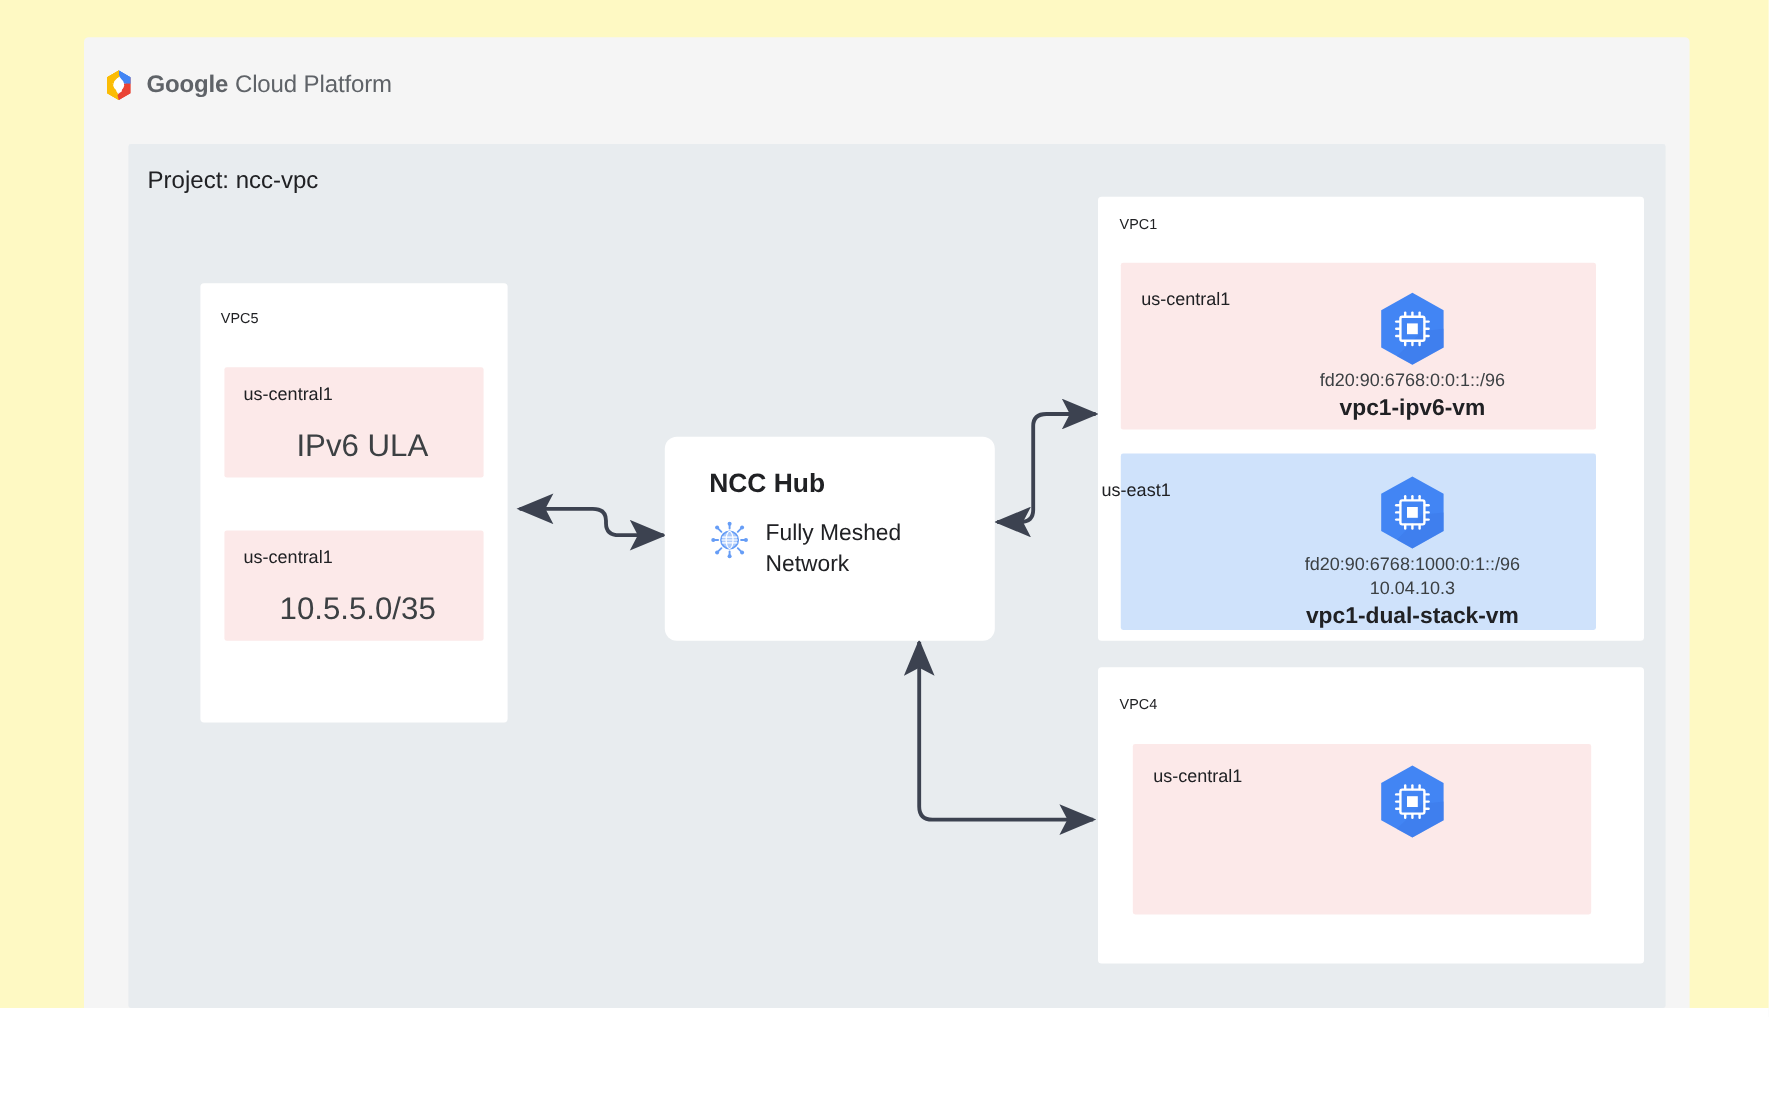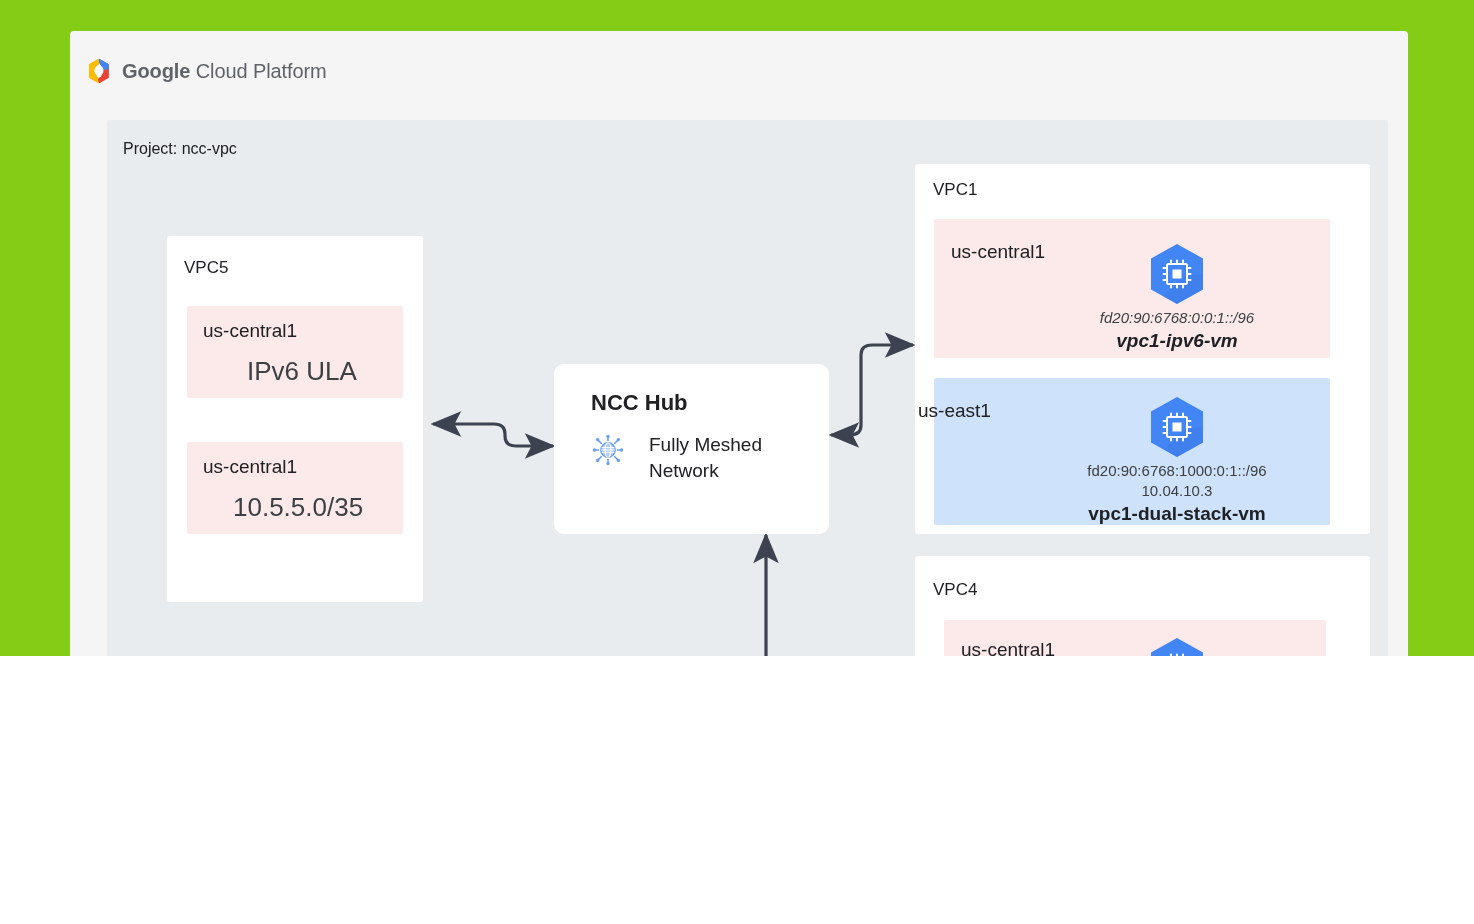--- a/index.html
+++ b/index.html
@@ -5,22 +5,22 @@
 <style>
   html, body {
     margin: 0;
     padding: 0;
     background: #ffffff;
     font-family: "Liberation Sans", sans-serif;
   }
   #stage {
     position: relative;
     width: 1474px;
-    height: 656px;
-    background: #84cc16;
+    height: 840px;
+    background: #fef9c3;
     overflow: hidden;
   }
 
   
   .outer-card {
     position: absolute;
     left: 70px;
     top: 31px;
     width: 1338px;
     height: 849px;
@@ -54,48 +54,48 @@
     top: 120px;
     width: 1281px;
     height: 720px;
     background: #e8ecef;
     border-radius: 2px;
   }
   .project-label {
     position: absolute;
     left: 123px;
     top: 140px;
-    font-size: 16px;
+    font-size: 20px;
     color: #202124;
     white-space: nowrap;
   }
 
   
   .vpc-box {
     position: absolute;
     background: #ffffff;
     border-radius: 3px;
   }
   .vpc-title {
     position: absolute;
-    font-size: 17px;
+    font-size: 12px;
     color: #202124;
     white-space: nowrap;
   }
 
   
   .region-box {
     position: absolute;
     border-radius: 2px;
   }
   .region-pink { background: #fce9e9; }
   .region-blue { background: #cfe2fb; }
   .region-label {
     position: absolute;
-    font-size: 19px;
+    font-size: 15px;
     color: #202124;
     white-space: nowrap;
   }
   .region-big-text {
     position: absolute;
     font-size: 26px;
     color: #3c4043;
     white-space: nowrap;
   }
 
@@ -143,21 +143,21 @@
     font-weight: bold;
     color: #202124;
     white-space: nowrap;
   }
   .hub-row {
     position: absolute;
     left: 592px;
     top: 432px;
     display: flex;
     align-items: flex-start;
-    gap: 25px;
+    gap: 14px;
   }
   .hub-icon { width: 32px; height: 32px; display: block; margin-top: 2px; }
   .hub-sub {
     font-size: 19px;
     color: #202124;
     line-height: 1.35;
     width: 150px;
   }
 
   
@@ -257,21 +257,21 @@
       <ellipse cx="20" cy="20" rx="3.6" ry="9" fill="none" stroke="#ffffff" stroke-width="1.3"></ellipse>
     </svg>
     <div class="hub-sub">Fully Meshed Network</div>
   </div>
 
   <div class="vpc-box" style="left:915px; top:164px; width:455px; height:370px;"></div>
   <div class="vpc-title" style="left:933px; top:180px;">VPC1</div>
 
   <div class="region-box region-pink" style="left:934px; top:219px; width:396px; height:139px;"></div>
   <div class="region-label" style="left:951px; top:241px;">us-central1</div>
-  <div class="vm-node" style="left:1047px; top:243px;font-style:italic;">
+  <div class="vm-node" style="left:1047px; top:243px;">
     <svg class="vm-icon" viewBox="0 0 56 62">
       <path d="M28 1 L54 15.5 L54 46.5 L28 61 L2 46.5 L2 15.5 Z" fill="#4285f4"></path>
       <path d="M54 31 L54 46.5 L28 61 L15 53.8 L36 33 Z" fill="#3b78e7" opacity="0.45"></path>
       <g fill="none" stroke="#ffffff" stroke-width="2">
         <rect x="18" y="21" width="20" height="20" rx="1.5"></rect>
       </g>
       <rect x="23.5" y="26.5" width="9" height="9" fill="#ffffff"></rect>
       <g stroke="#ffffff" stroke-width="2" stroke-linecap="round">
         <line x1="22" y1="17.5" x2="22" y2="20.5"></line>
         <line x1="28" y1="17.5" x2="28" y2="20.5"></line>

